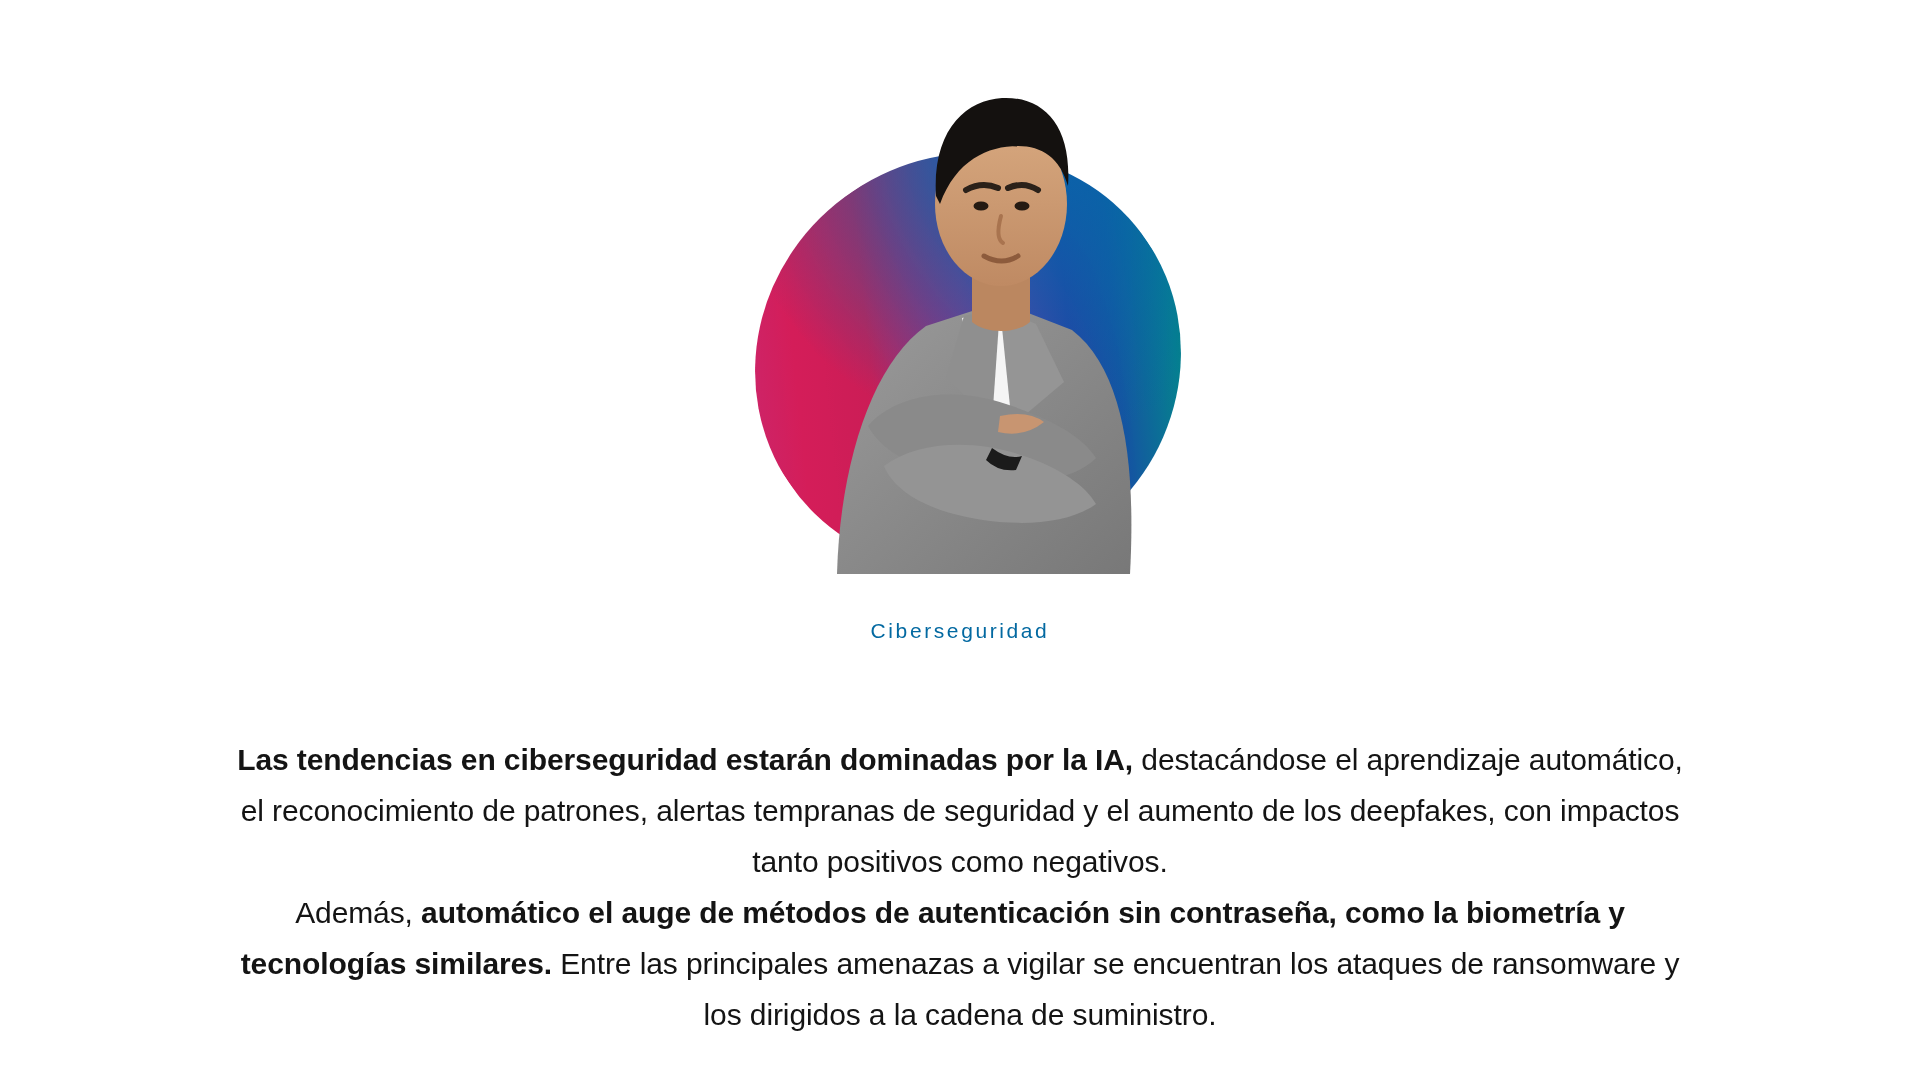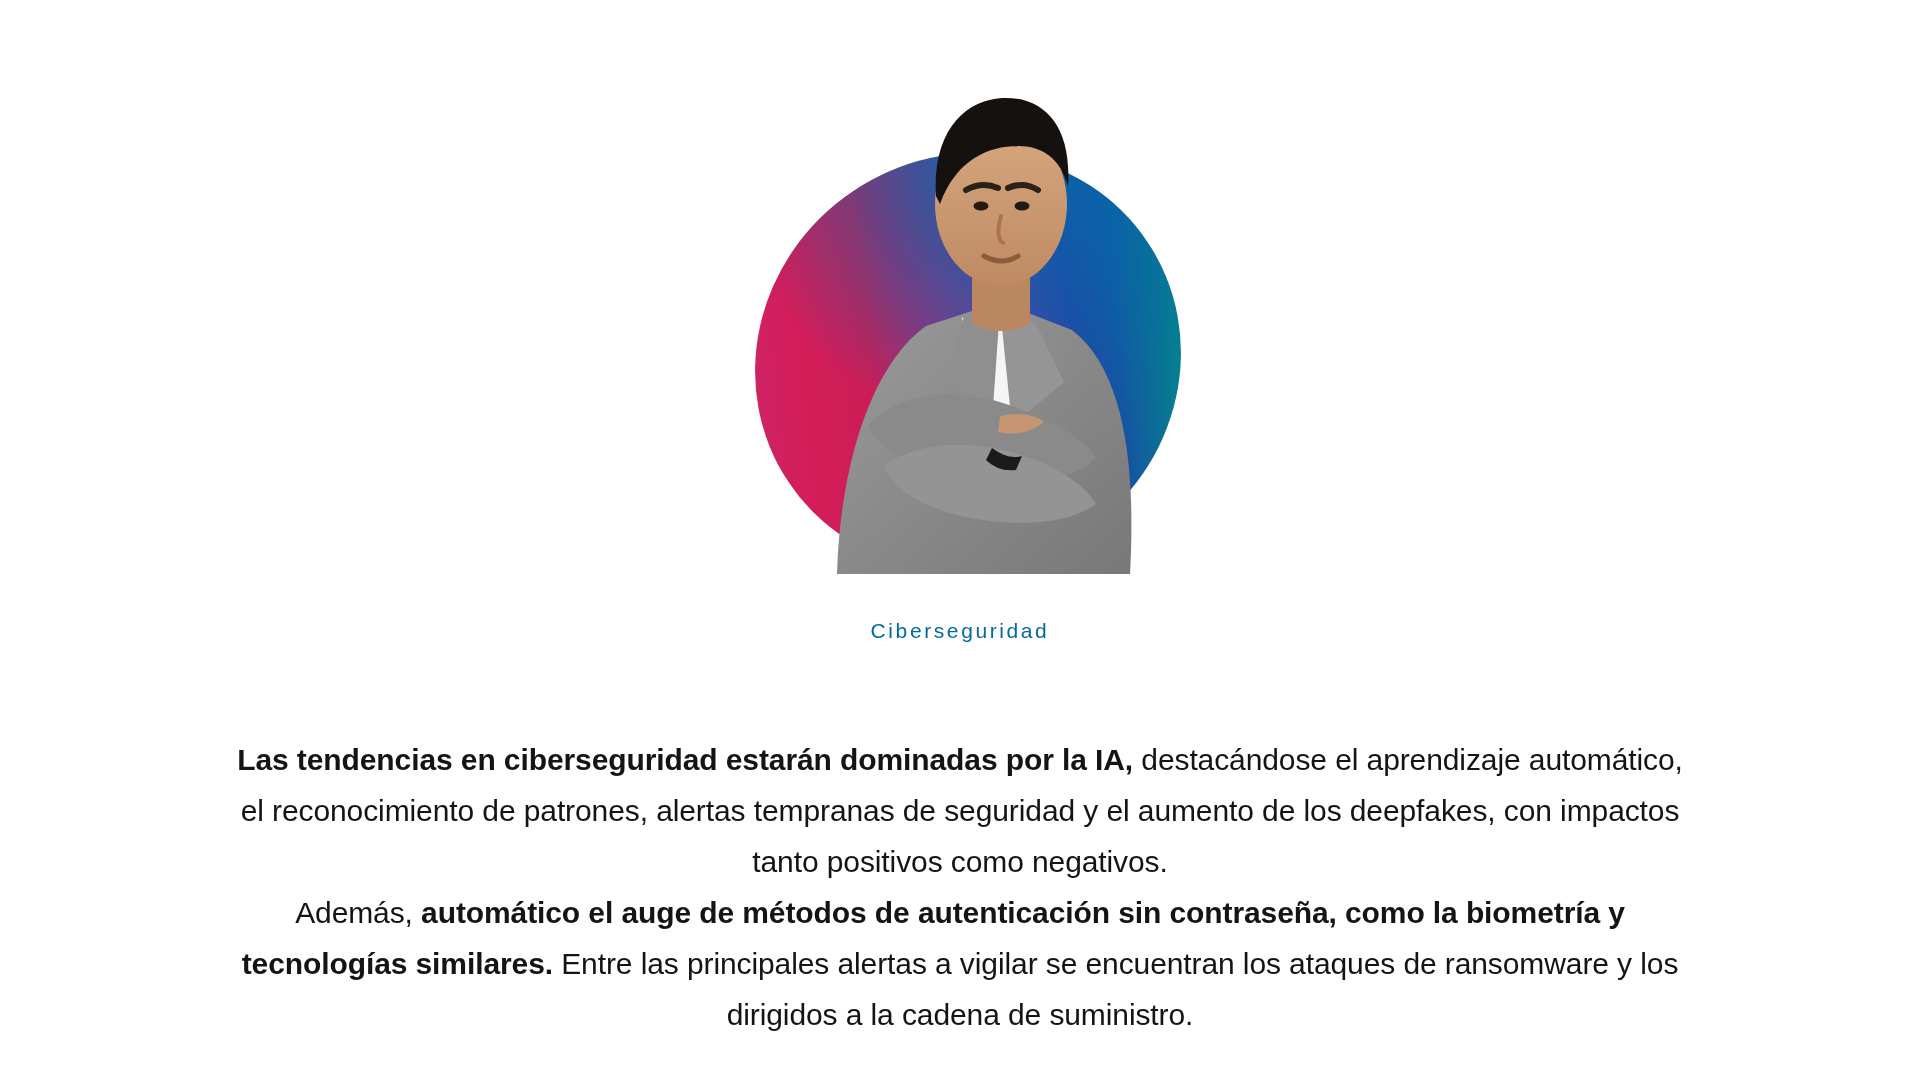--- a/index.html
+++ b/index.html
@@ -187,16 +187,16 @@
       </svg>
     </div>
   </div>
 
   <div class="identity">
     <div class="person-role">Ciberseguridad</div>
   </div>
 
   <div class="quote">
     <p><b>Las tendencias en ciberseguridad estarán dominadas por la IA,</b><span> destacándose el aprendizaje automático, el reconocimiento de patrones, alertas tempranas de seguridad y el aumento de los deepfakes, con impactos tanto positivos como negativos.</span></p>
-    <p><span>Además, </span><b>automático el auge de métodos de autenticación sin contraseña, como la biometría y tecnologías similares.</b><span> Entre las principales alertas a vigilar se encuentran los ataques de ransomware y los dirigidos a la cadena de suministro.</span></p>
+    <p><span>Además, </span><b>automático el auge de métodos de autenticación sin contraseña, como la biometría y tecnologías similares.</b><span> Entre las principales amenazas a vigilar se encuentran los ataques de ransomware y los dirigidos a la cadena de suministro.</span></p>
   </div>
 
 </div>
 
 </body></html>

